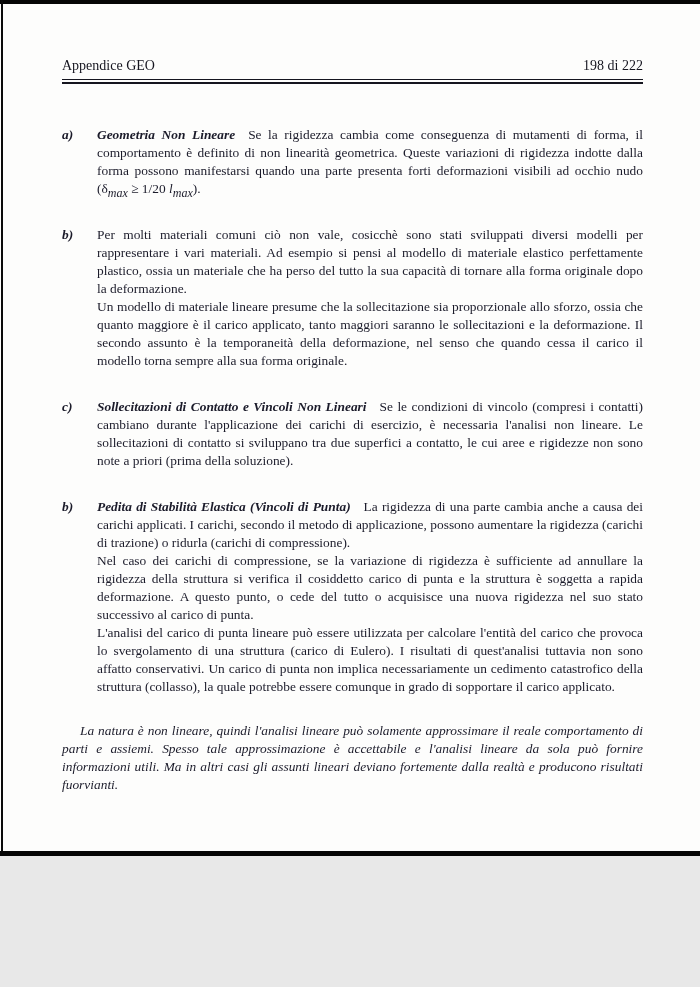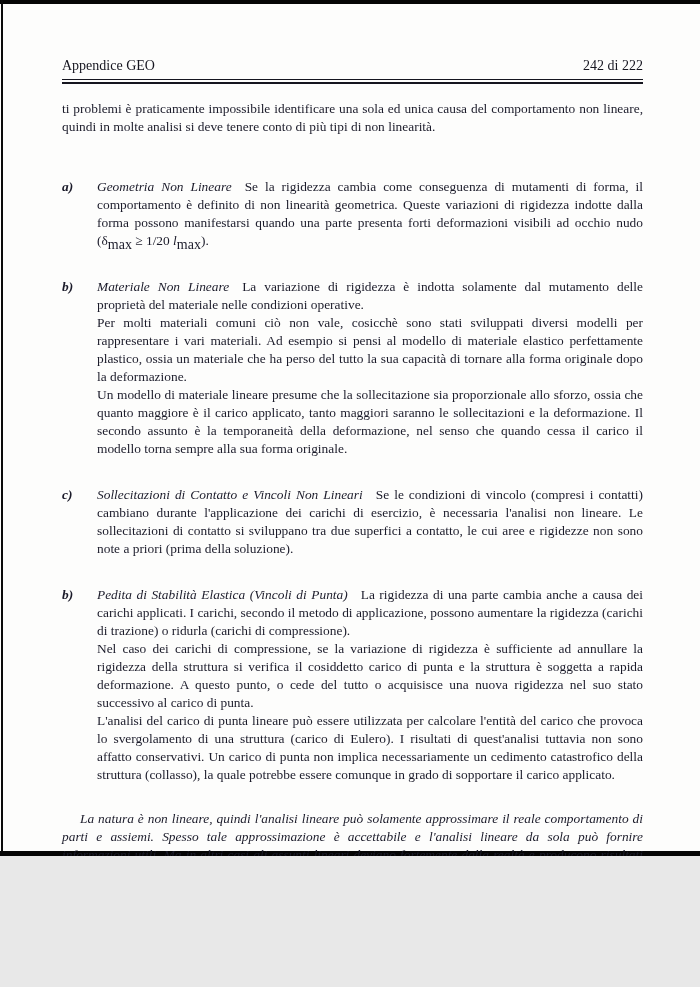--- a/index.html
+++ b/index.html
@@ -56,28 +56,29 @@
     flex:0 0 35px;
     width:35px;
     font-weight:bold;
     font-style:italic;
   }
   .item-body{
     flex:1;
     text-align:justify;
   }
   .item-title{
-    font-weight:normal;
+    font-weight:bold;
     font-style:italic;
     margin-right:13px;
   }
   .formula{white-space:nowrap;}
   .formula .var{font-style:italic;}
   .formula sub{
-    font-size:14px;
+    font-size:12px;
+    font-style:italic;
     line-height:0;
   }
   .closing{
     margin-top:26px;
     text-align:justify;
     text-indent:18px;
     font-style:italic;
   }
 </style>
 </head>
@@ -85,37 +86,35 @@
 
 <div class="page">
   <div class="scan-top"></div>
   <div class="scan-left"></div>
   <div class="scan-bottom"></div>
 
   <div class="content">
 
     <div class="header">
       <span>Appendice GEO</span>
-      <span>242 di 222</span>
+      <span>198 di 222</span>
     </div>
     <div class="header-rule"></div>
 
-    <div class="intro">ti problemi è praticamente impossibile identificare una sola ed unica causa del comportamento non lineare, quindi in molte analisi si deve tenere conto di più tipi di non linearità.</div>
 
     <div class="item first">
       <div class="item-label">a)</div>
       <div class="item-body">
         <span class="item-title">Geometria Non Lineare</span><span>Se la rigidezza cambia come conseguenza di mutamenti di forma, il comportamento è definito di non linearità geometrica. Queste variazioni di rigidezza indotte dalla forma possono manifestarsi quando una parte presenta forti deformazioni visibili ad occhio nudo (</span><span class="formula"><span>δ</span><sub>max</sub><span> ≥ 1/20 </span><span class="var">l</span><sub>max</sub></span><span>).</span>
       </div>
     </div>
 
     <div class="item">
       <div class="item-label">b)</div>
       <div class="item-body">
-        <div><span class="item-title">Materiale Non Lineare</span><span>La variazione di rigidezza è indotta solamente dal mutamento delle proprietà del materiale nelle condizioni operative.</span></div>
         <div>Per molti materiali comuni ciò non vale, cosicchè sono stati sviluppati diversi modelli per rappresentare i vari materiali. Ad esempio si pensi al modello di materiale elastico perfettamente plastico, ossia un materiale che ha perso del tutto la sua capacità di tornare alla forma originale dopo la deformazione.</div>
         <div>Un modello di materiale lineare presume che la sollecitazione sia proporzionale allo sforzo, ossia che quanto maggiore è il carico applicato, tanto maggiori saranno le sollecitazioni e la deformazione. Il secondo assunto è la temporaneità della deformazione, nel senso che quando cessa il carico il modello torna sempre alla sua forma originale.</div>
       </div>
     </div>
 
     <div class="item">
       <div class="item-label">c)</div>
       <div class="item-body">
         <div><span class="item-title">Sollecitazioni di Contatto e Vincoli Non Lineari</span><span>Se le condizioni di vincolo (compresi i contatti) cambiano durante l'applicazione dei carichi di esercizio, è necessaria l'analisi non lineare. Le sollecitazioni di contatto si sviluppano tra due superfici a contatto, le cui aree e rigidezze non sono note a priori (prima della soluzione).</span></div>
       </div>

